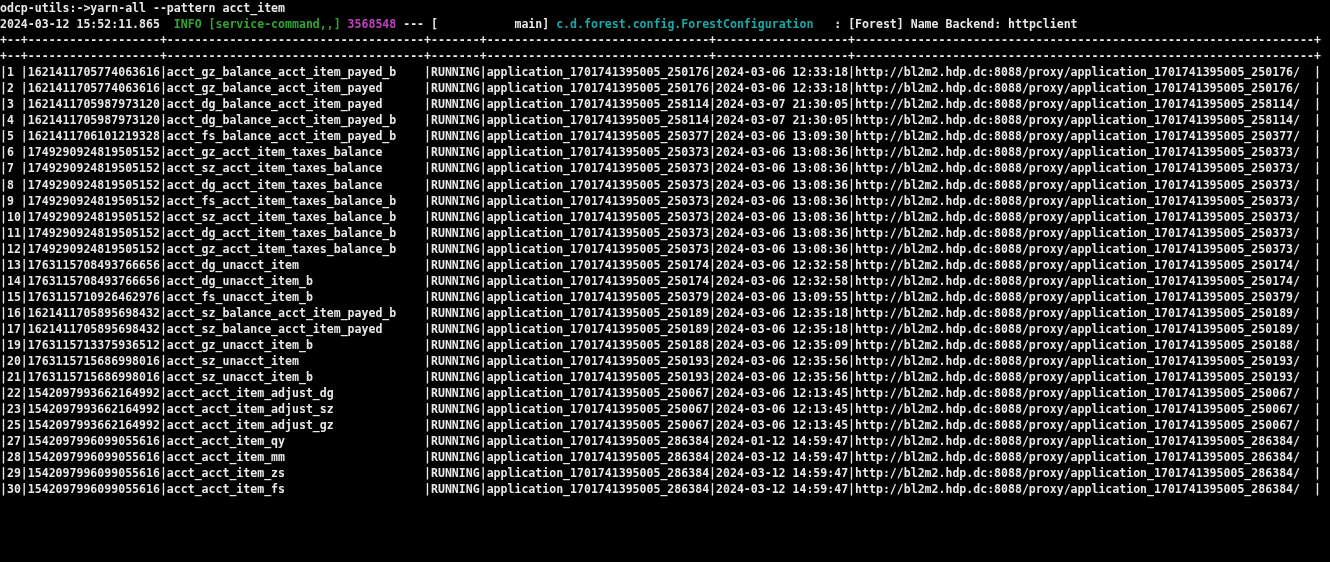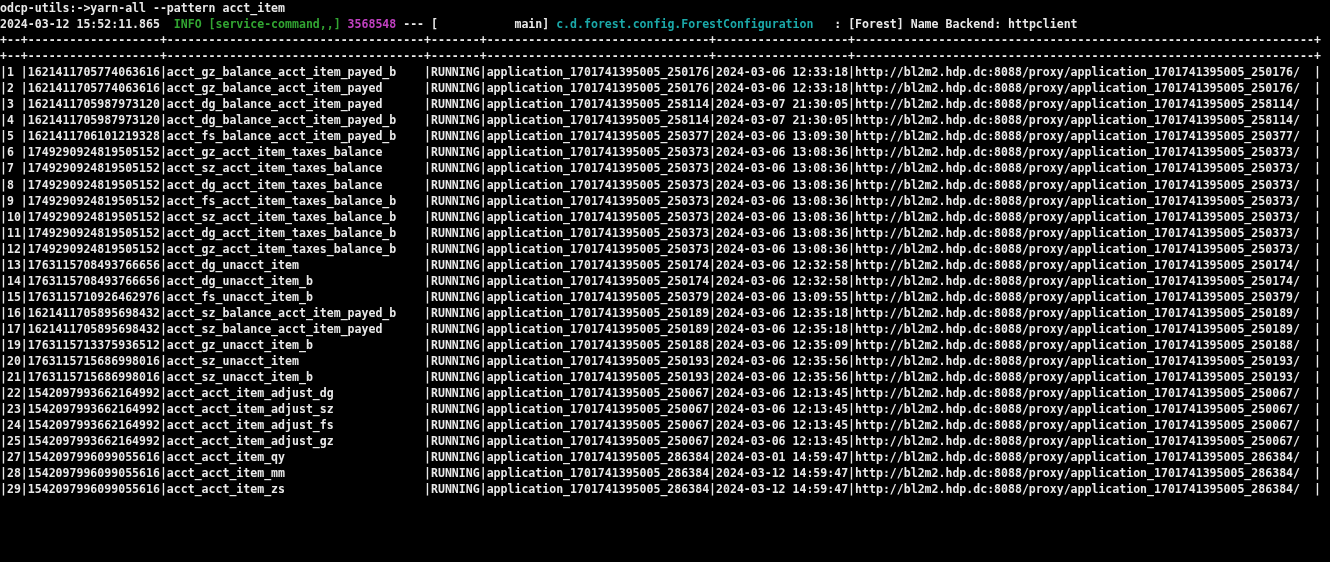--- a/index.html
+++ b/index.html
@@ -57,19 +57,19 @@
       <div class="line">|13|1763115708493766656|acct_dg_unacct_item                  |RUNNING|application_1701741395005_250174|2024-03-06 12:32:58|http://bl2m2.hdp.dc:8088/proxy/application_1701741395005_250174/  |</div>
       <div class="line">|14|1763115708493766656|acct_dg_unacct_item_b                |RUNNING|application_1701741395005_250174|2024-03-06 12:32:58|http://bl2m2.hdp.dc:8088/proxy/application_1701741395005_250174/  |</div>
       <div class="line">|15|1763115710926462976|acct_fs_unacct_item_b                |RUNNING|application_1701741395005_250379|2024-03-06 13:09:55|http://bl2m2.hdp.dc:8088/proxy/application_1701741395005_250379/  |</div>
       <div class="line">|16|1621411705895698432|acct_sz_balance_acct_item_payed_b    |RUNNING|application_1701741395005_250189|2024-03-06 12:35:18|http://bl2m2.hdp.dc:8088/proxy/application_1701741395005_250189/  |</div>
       <div class="line">|17|1621411705895698432|acct_sz_balance_acct_item_payed      |RUNNING|application_1701741395005_250189|2024-03-06 12:35:18|http://bl2m2.hdp.dc:8088/proxy/application_1701741395005_250189/  |</div>
       <div class="line">|19|1763115713375936512|acct_gz_unacct_item_b                |RUNNING|application_1701741395005_250188|2024-03-06 12:35:09|http://bl2m2.hdp.dc:8088/proxy/application_1701741395005_250188/  |</div>
       <div class="line">|20|1763115715686998016|acct_sz_unacct_item                  |RUNNING|application_1701741395005_250193|2024-03-06 12:35:56|http://bl2m2.hdp.dc:8088/proxy/application_1701741395005_250193/  |</div>
       <div class="line">|21|1763115715686998016|acct_sz_unacct_item_b                |RUNNING|application_1701741395005_250193|2024-03-06 12:35:56|http://bl2m2.hdp.dc:8088/proxy/application_1701741395005_250193/  |</div>
       <div class="line">|22|1542097993662164992|acct_acct_item_adjust_dg             |RUNNING|application_1701741395005_250067|2024-03-06 12:13:45|http://bl2m2.hdp.dc:8088/proxy/application_1701741395005_250067/  |</div>
       <div class="line">|23|1542097993662164992|acct_acct_item_adjust_sz             |RUNNING|application_1701741395005_250067|2024-03-06 12:13:45|http://bl2m2.hdp.dc:8088/proxy/application_1701741395005_250067/  |</div>
-      <div class="line">|24|1542097993662164992|acct_acct_item_adjust_fs             |RUNNING|application_1701741395005_250067|2024-03-06 12:13:45|http://bl2m2.hdp.dc:8088/proxy/application_1701741395005_250067/  |</div>
       <div class="line">|25|1542097993662164992|acct_acct_item_adjust_gz             |RUNNING|application_1701741395005_250067|2024-03-06 12:13:45|http://bl2m2.hdp.dc:8088/proxy/application_1701741395005_250067/  |</div>
-      <div class="line">|27|1542097996099055616|acct_acct_item_qy                    |RUNNING|application_1701741395005_286384|2024-03-01 14:59:47|http://bl2m2.hdp.dc:8088/proxy/application_1701741395005_286384/  |</div>
+      <div class="line">|27|1542097996099055616|acct_acct_item_qy                    |RUNNING|application_1701741395005_286384|2024-01-12 14:59:47|http://bl2m2.hdp.dc:8088/proxy/application_1701741395005_286384/  |</div>
       <div class="line">|28|1542097996099055616|acct_acct_item_mm                    |RUNNING|application_1701741395005_286384|2024-03-12 14:59:47|http://bl2m2.hdp.dc:8088/proxy/application_1701741395005_286384/  |</div>
       <div class="line">|29|1542097996099055616|acct_acct_item_zs                    |RUNNING|application_1701741395005_286384|2024-03-12 14:59:47|http://bl2m2.hdp.dc:8088/proxy/application_1701741395005_286384/  |</div>
+      <div class="line">|30|1542097996099055616|acct_acct_item_fs                    |RUNNING|application_1701741395005_286384|2024-03-12 14:59:47|http://bl2m2.hdp.dc:8088/proxy/application_1701741395005_286384/  |</div>
     </div>
 </div>
 
 </body></html>

